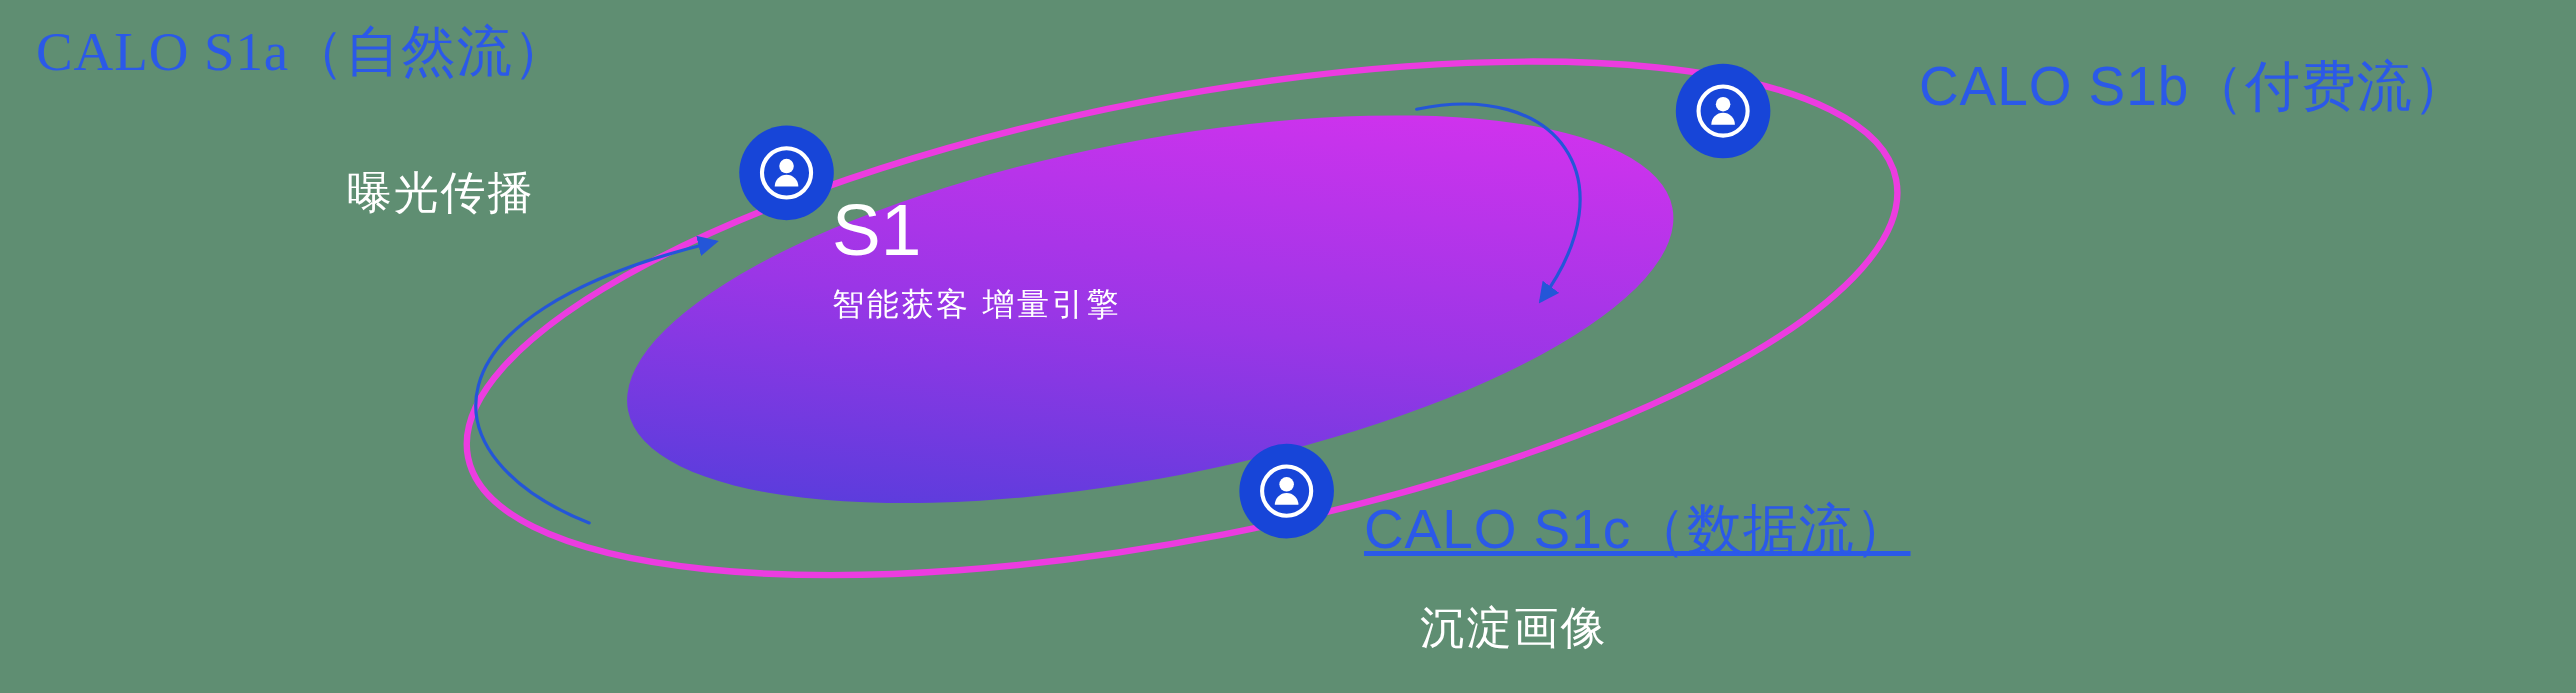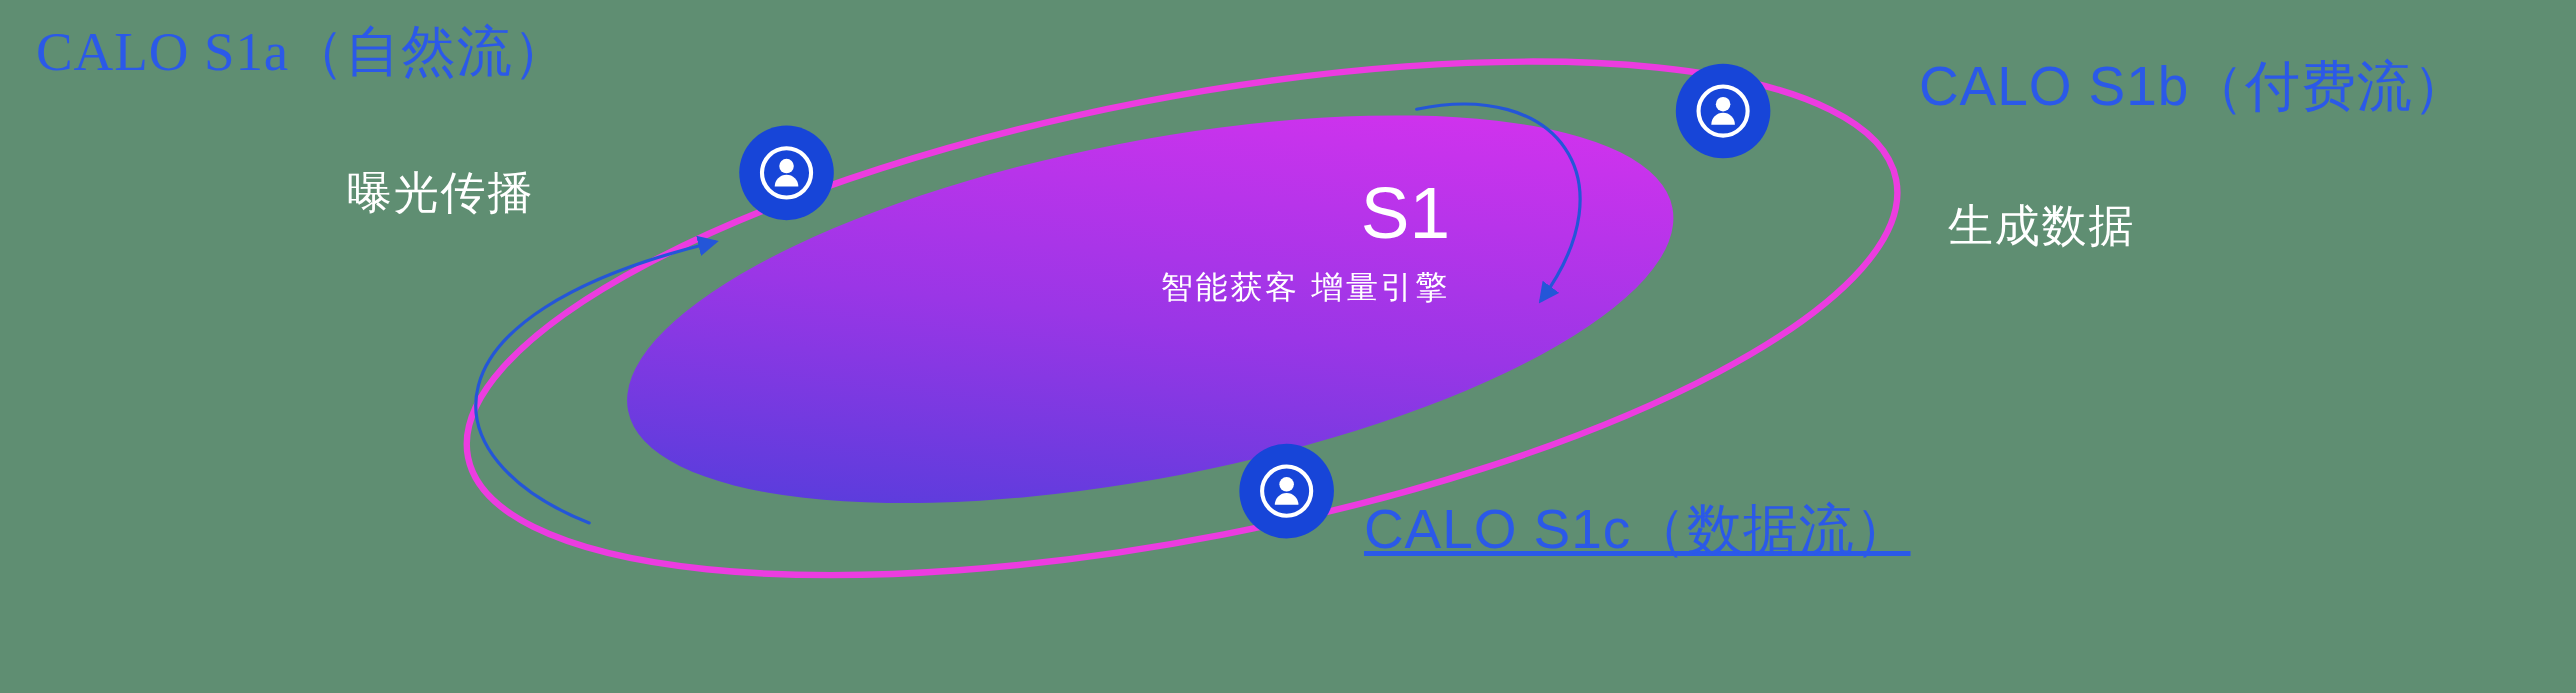--- a/index.html
+++ b/index.html
@@ -32,23 +32,23 @@
     color: var(--label-blue, #2b59e8);
   }
   .node-sub {
     font-size: 45px;
     color: var(--text-white, #ffffff);
     letter-spacing: 1.8px;
   }
   .core-text {
     position: absolute;
     left: 832px;
-    top: 173px;
+    top: 190px;
     width: 618px;
-    text-align: right;
+    text-align: left;
     color: var(--text-white, #ffffff);
   }
   .core-title {
     font-size: 73px;
     font-weight: 500;
     line-height: 1.1;
   }
   .core-sub {
     font-size: 32px;
     letter-spacing: 2.7px;
@@ -92,18 +92,18 @@
 
   <div class="core-text">
     <div class="core-title">S1</div>
     <div class="core-sub">智能获客  增量引擎</div>
   </div>
 
   <div class="label node-title" style="left:36px; top:20px;font-family:Liberation Serif, serif;">CALO S1a（自然流）</div>
   <div class="label node-sub" style="left:347px; top:167px;">曝光传播</div>
 
   <div class="label node-title" style="left:1883px; top:55px;margin-left:36px;">CALO S1b（付费流）</div>
-  <div class="label node-sub" style="left:1948px; top:200px;">生成数据</div>
 
   <div class="label node-title" style="left:1364px; top:498px;text-decoration:underline;">CALO S1c（数据流）</div>
+  <div class="label node-sub" style="left:1420px; top:602px;">沉淀画像</div>
 
 </div>
 
 
 </body></html>

